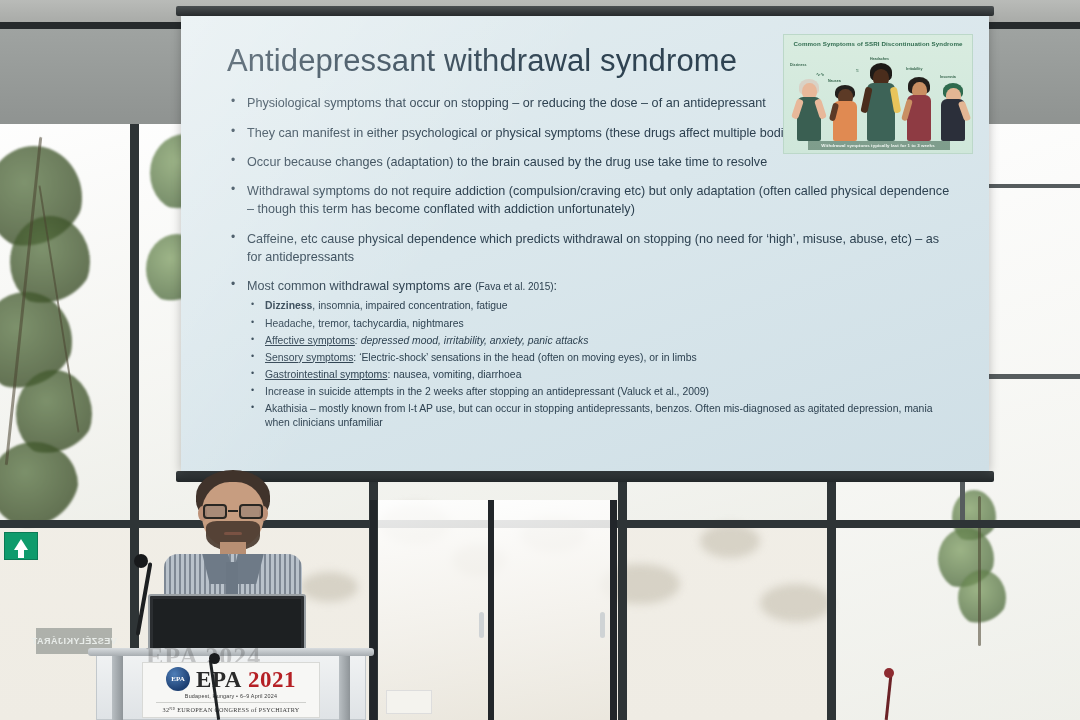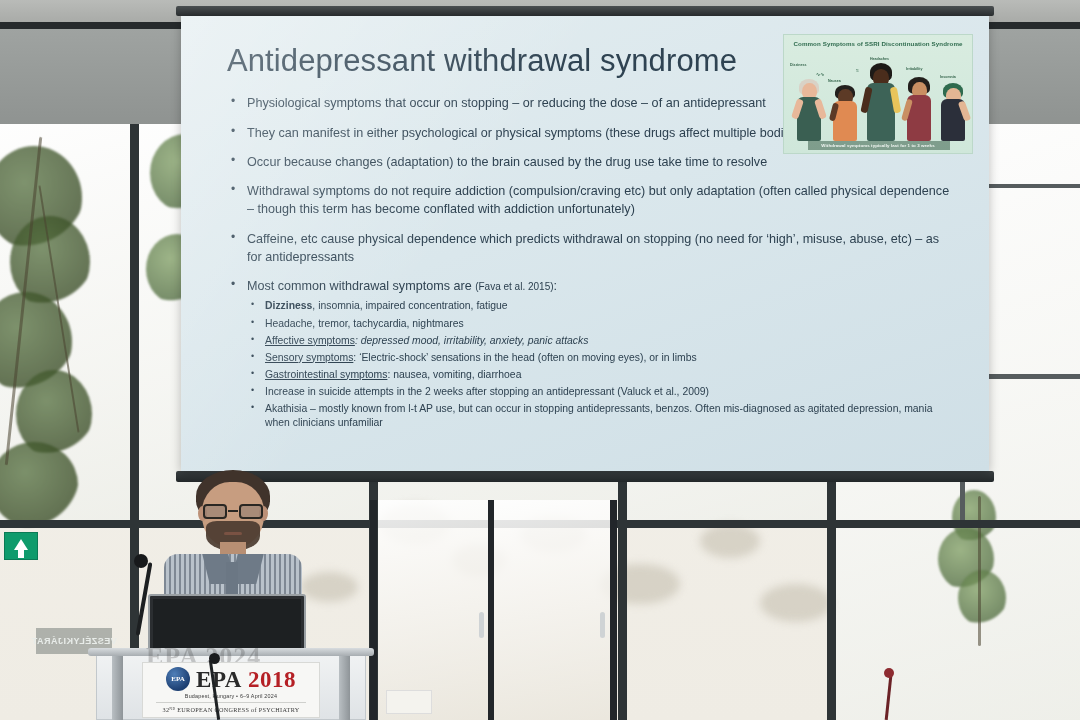--- a/index.html
+++ b/index.html
@@ -525,21 +525,21 @@
   <div class="lectern-post-l"></div>
   <div class="lectern-post-r"></div>
   <div class="lectern-rail"></div>
 
   <div class="epa-ghost">EPA 2024</div>
 
   <div class="epa-sign">
     <div class="epa-row">
       <div class="epa-logo">EPA</div>
       <div class="epa-word">EPA</div>
-      <div class="epa-year">2018</div>
+      <div class="epa-year">2021</div>
     </div>
     <div class="epa-sub">Budapest, Hungary • 6–9 April 2024</div>
     <div class="epa-sub2">32ᴺᴰ EUROPEAN CONGRESS of PSYCHIATRY</div>
   </div>
 
   <div class="side-mic-stand"></div>
   <div class="side-mic-head"></div>
 </div>
 
 <div class="side-mic2-stand" style="position:absolute;right:190px;bottom:0;"></div>

